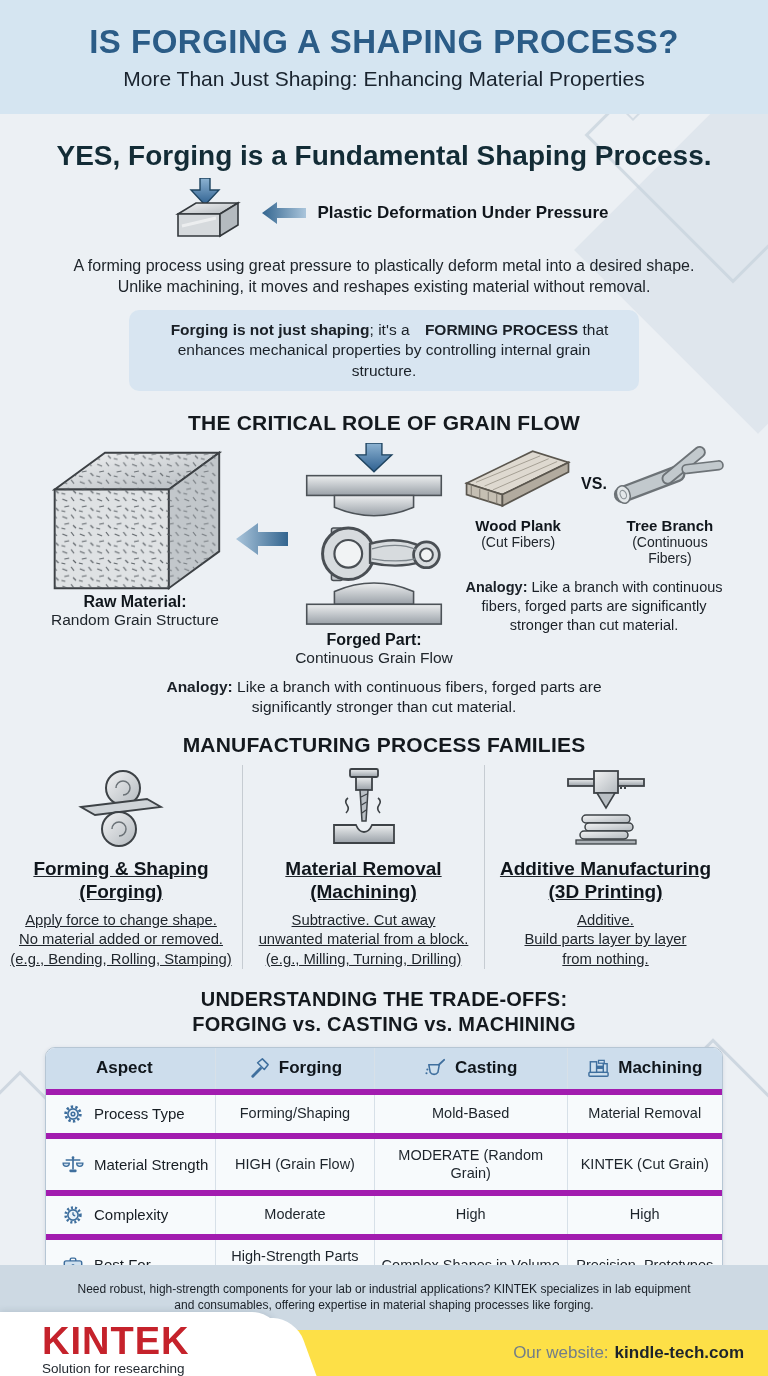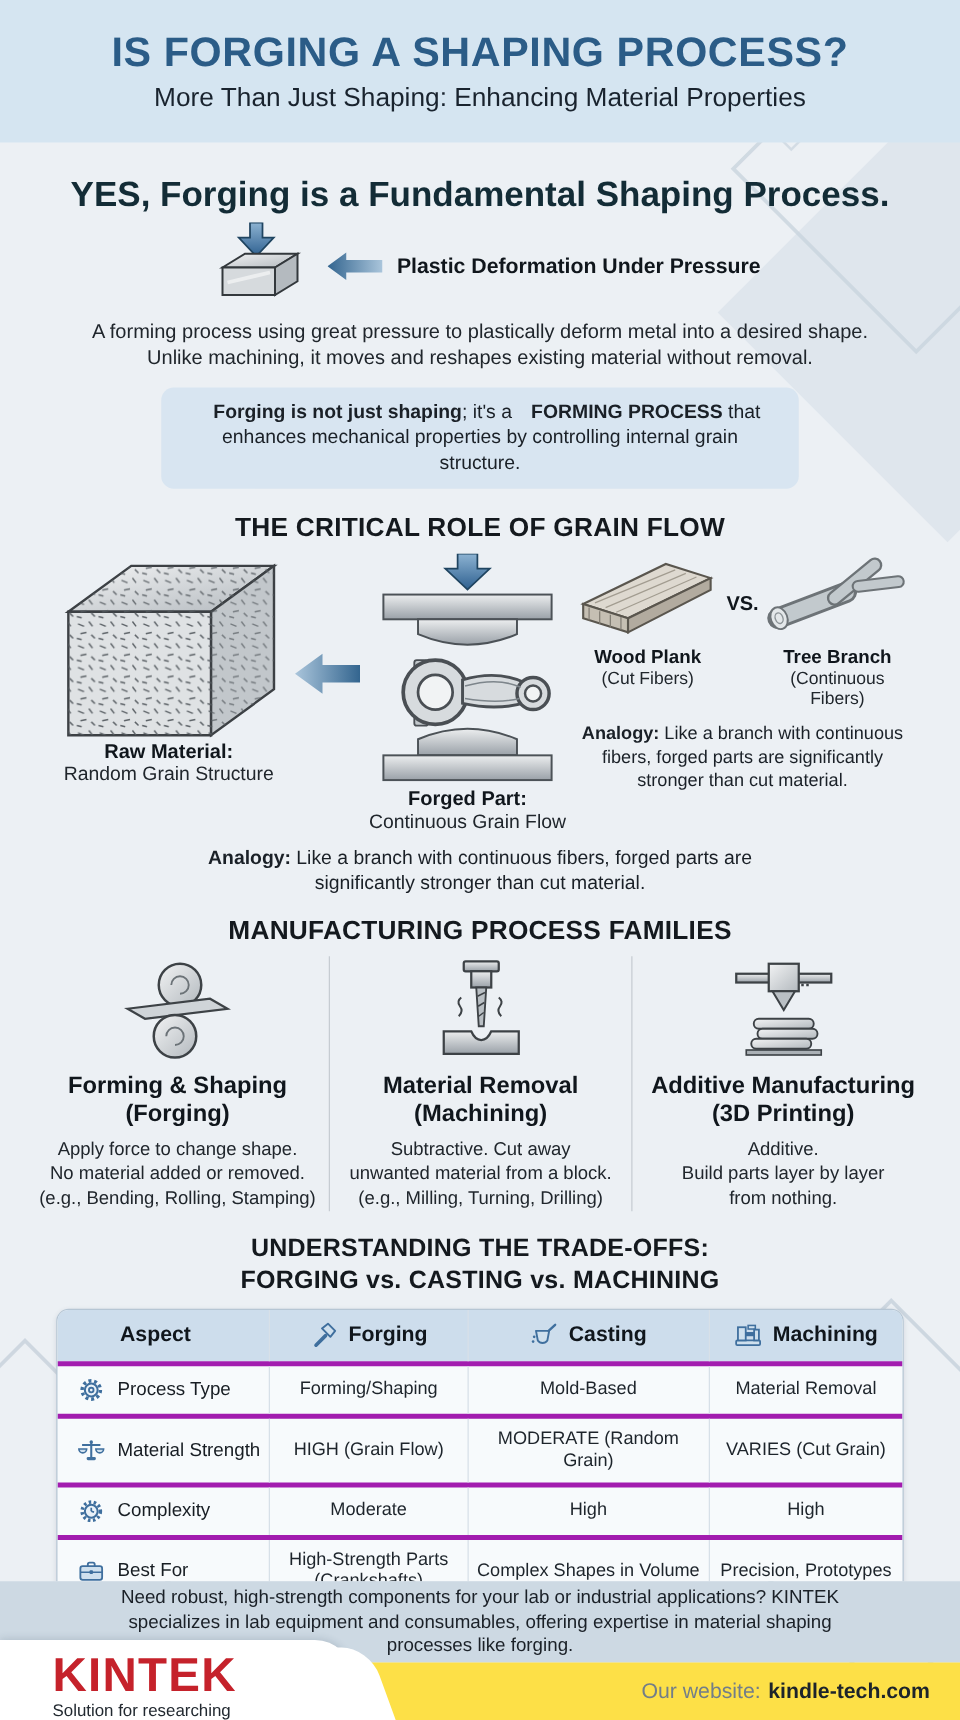--- a/index.html
+++ b/index.html
@@ -48,45 +48,45 @@
   .vs-label { font-size:16px; font-weight:800; margin-top:32px; color:#10161c; }
   .mini-fig { width:118px; text-align:center; }
   .mini-title { font-size:15px; font-weight:800; color:#10161c; margin-top:2px; }
   .mini-sub { font-size:14px; color:#20262c; }
   .analogy-side { font-size:14.5px; line-height:1.3; color:#1a2027; margin-top:12px; padding:0 2px; }
   .analogy-side b, .analogy-bottom b { font-weight:800; }
   .analogy-bottom { width:500px; margin:10px auto 0; text-align:center; font-size:15.5px; line-height:1.3; color:#1a2027; }
 
   
   .families-heading { margin-top:16px; }
-  .families-row { display:flex; justify-content:center; margin-top:8px; }
+  .families-row { display:flex; margin-top:8px;text-decoration:underline; }
   .family { width:242px; text-align:center; padding:0 8px; }
   .family + .family { border-left:1px solid #c6ccd2; }
   .family-icon { height:84px; display:flex; align-items:flex-end; justify-content:center; }
   .family-title { font-size:19px; font-weight:800; color:#10161c; line-height:1.22; margin-top:8px; }
   .family-desc { font-size:14.8px; color:#20262c; line-height:1.32; margin-top:7px; }
 
   
   .tradeoff-heading { margin-top:18px; font-size:20px; line-height:1.25; }
   .ttable { width:678px; margin:10px auto 0; background:#f7fafc; border:1px solid #b6c6d4;
             border-radius:10px; overflow:hidden; box-shadow:0 1px 4px rgba(40,60,80,.12); }
   .trow { display:grid; grid-template-columns:25% 23.5% 28.5% 23%; }
-  .trow + .trow { border-top:4px solid #a21caf; }
+  .trow + .trow { border-top:6px solid #a21caf; }
   .thead { background:#cdddec; }
   .tcell { display:flex; align-items:center; justify-content:center; text-align:center;
            padding:8px 6px; font-size:14.5px; line-height:1.2; gap:8px; }
   .tcell + .tcell { border-left:1px solid #d7e0e8; }
   .thead .tcell { font-size:17px; font-weight:800; color:#10161c; padding:9px 6px; }
   .tlabel { justify-content:flex-start; padding-left:16px; font-size:15px; color:#171d23; gap:10px; }
   .thead .tlabel { padding-left:50px; }
 
   
   .footer-band { height:65px; background:#cdd9e3; flex:none; display:flex; align-items:center;
                  justify-content:center; position:relative; z-index:1; }
-  .footer-msg { max-width:614px; text-align:center; font-size:15px; line-height:1.3; color:#1a2027; }
+  .footer-msg { max-width:614px; text-align:center; font-size:12px; line-height:1.3; color:#1a2027; }
   .bottom-strip { height:46px; background:#fde047; flex:none; display:flex; align-items:center;
                   justify-content:flex-end; padding-right:24px; position:relative; z-index:1; }
   .website { font-size:17px; color:#737e88; }
   .website b { color:#1d242b; font-weight:700; margin-left:6px; }
 
   .kintek-card { position:absolute; left:0; bottom:0; width:282px; height:64px; background:#ffffff;
                  border-top-right-radius:30px; z-index:6; padding:8px 0 0 42px;
                  box-shadow:0 -1px 6px rgba(50,70,90,.15); }
   .kintek-card::after { content:""; position:absolute; right:-24px; top:6px; width:70px; height:58px;
                         background:#ffffff; transform:skewX(20deg); border-top-right-radius:22px; }
@@ -386,21 +386,21 @@
             <line x1="12" y1="4" x2="12" y2="17" stroke="#3f6f9e" stroke-width="1.8"></line>
             <line x1="4" y1="6.5" x2="20" y2="6.5" stroke="#3f6f9e" stroke-width="1.8"></line>
             <path d="M1.2,10 a3.4,3.4 0 0 0 6.8,0 Z" fill="#cfe0ee" stroke="#3f6f9e" stroke-width="1.4"></path>
             <path d="M16,10 a3.4,3.4 0 0 0 6.8,0 Z" fill="#cfe0ee" stroke="#3f6f9e" stroke-width="1.4"></path>
             <rect x="8" y="17" width="8" height="2.8" rx="1.2" fill="#3f6f9e"></rect>
           </svg>
           <span>Material Strength</span>
         </div>
         <div class="tcell">HIGH (Grain Flow)</div>
         <div class="tcell">MODERATE (Random Grain)</div>
-        <div class="tcell">VARIES (Cut Grain)</div>
+        <div class="tcell">KINTEK (Cut Grain)</div>
       </div>
 
       <div class="trow">
         <div class="tcell tlabel">
           <svg width="22" height="22" viewBox="0 0 24 24">
             <circle cx="12" cy="12" r="8" fill="none" stroke="#3f6f9e" stroke-width="3" stroke-dasharray="2.2 2.2"></circle>
             <circle cx="12" cy="12" r="5.6" fill="#e9f1f8" stroke="#3f6f9e" stroke-width="1.8"></circle>
             <line x1="12" y1="12" x2="12" y2="9" stroke="#3f6f9e" stroke-width="1.5"></line>
             <line x1="12" y1="12" x2="14.4" y2="12.8" stroke="#3f6f9e" stroke-width="1.5"></line>
           </svg>

